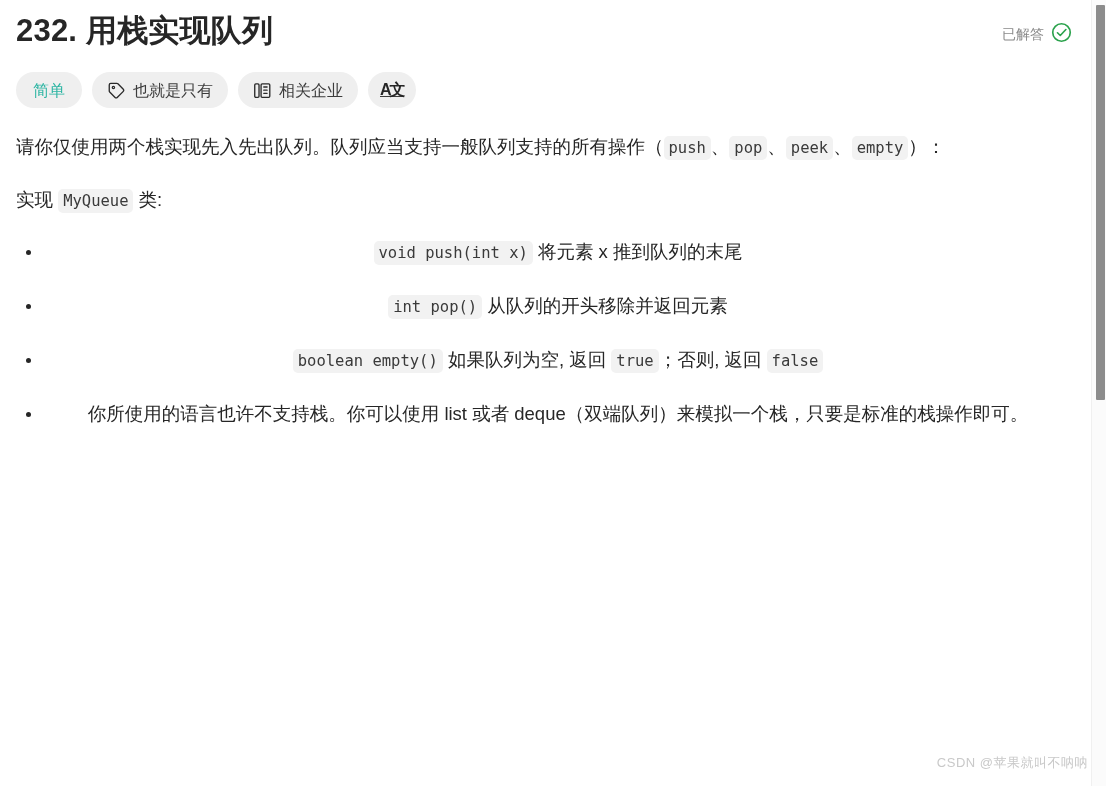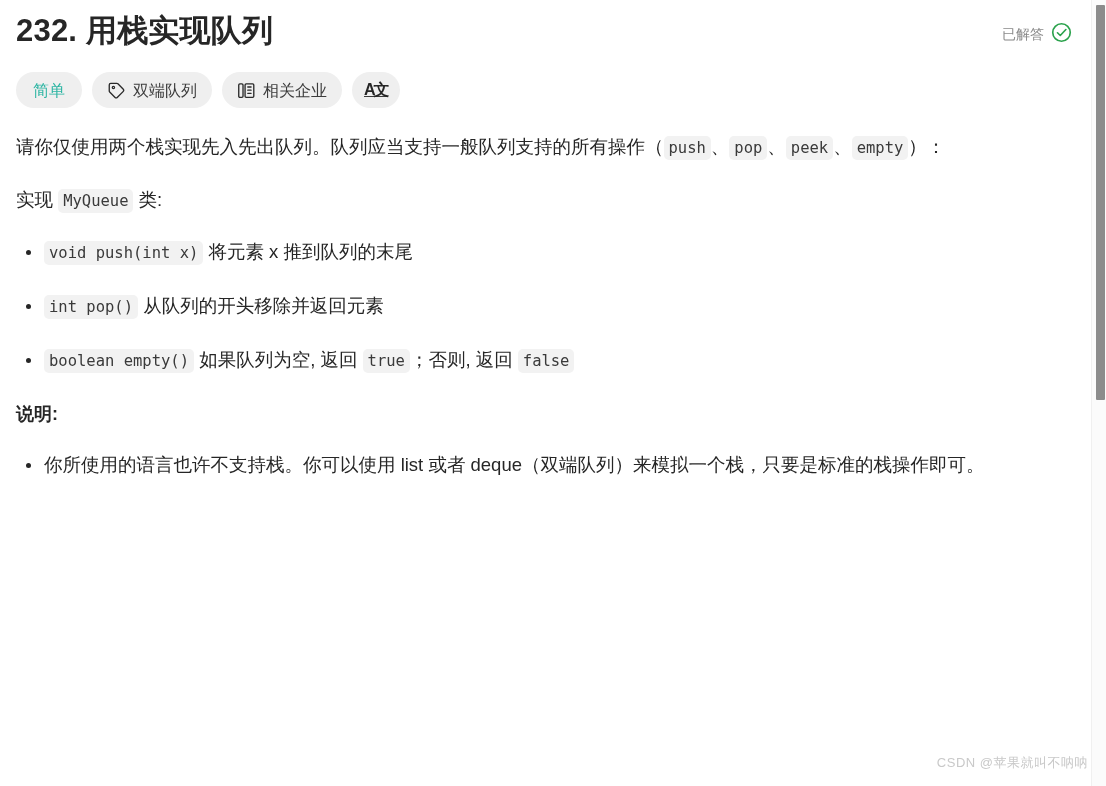--- a/index.html
+++ b/index.html
@@ -115,20 +115,21 @@
     border-radius: 5px;
     padding: 3px 5px;
     white-space: pre;
     margin-top: 47px;
   }
 
   ul.bullets {
     list-style: none;
     margin: 0 0 6px 0;
     padding: 0;
+    text-align: center;
   }
   ul.bullets > li {
     position: relative;
     padding-left: 28px;
     margin-bottom: 17px;
     line-height: 36px;
   }
   ul.bullets > li:before {
     content: "";
     position: absolute;
@@ -204,21 +205,21 @@
         <span class="pill-label">简单</span>
       </div>
 
       <div class="pill">
         <span class="pill-icon">
           <svg width="19" height="19" viewBox="0 0 24 24" fill="none">
             <path d="M20.6 13.1 12.9 20.8a1.9 1.9 0 0 1-2.7 0L3.4 14a1.9 1.9 0 0 1-.55-1.35V4.9c0-1.05.85-1.9 1.9-1.9h7.7c.5 0 .99.2 1.35.56l6.8 6.8a1.9 1.9 0 0 1 0 2.7z" stroke="#2b2b2b" stroke-width="1.7" stroke-linejoin="round"></path>
             <circle cx="8.1" cy="8.1" r="1.45" stroke="#2b2b2b" stroke-width="1.6"></circle>
           </svg>
         </span>
-        <span class="pill-label">双端队列</span>
+        <span class="pill-label">也就是只有</span>
       </div>
 
       <div class="pill">
         <span class="pill-icon">
           <svg width="19" height="19" viewBox="0 0 24 24" fill="none">
             <rect x="2.2" y="3.6" width="5.4" height="17" rx="1.4" stroke="#2b2b2b" stroke-width="1.7"></rect>
             <rect x="10.2" y="3.6" width="11" height="17" rx="1.4" stroke="#2b2b2b" stroke-width="1.7"></rect>
             <path d="M13.6 7.6h4.2M13.6 11.6h4.2M13.6 15.6h4.2" stroke="#2b2b2b" stroke-width="1.7" stroke-linecap="round"></path>
           </svg>
         </span>
@@ -236,21 +237,20 @@
       <p class="para"><span>请你仅使用两个栈实现先入先出队列。队列应当支持一般队列支持的所有操作（</span><code class="c">push</code><span>、</span><code class="c">pop</code><span>、</span><code class="c">peek</code><span>、</span><code class="c">empty</code><span>）：</span></p>
 
       <p class="para"><span>实现</span> <code class="c">MyQueue</code> <span>类:</span></p>
 
       <ul class="bullets">
         <li><code class="c">void push(int x)</code> <span>将元素 x 推到队列的末尾</span></li>
         <li><code class="c">int pop()</code> <span>从队列的开头移除并返回元素</span></li>
         <li><code class="c">boolean empty()</code> <span>如果队列为空, 返回</span> <code class="c">true</code><span>；否则, 返回</span> <code class="c">false</code></li>
       </ul>
 
-      <div class="section-head">说明:</div>
 
       <ul class="bullets notes">
         <li><span>你所使用的语言也许不支持栈。你可以使用 list 或者 deque（双端队列）来模拟一个栈，只要是标准的栈操作即可。</span></li>
       </ul>
 
     </div>
   </div>
 
   <div class="watermark">CSDN @苹果就叫不呐呐</div>
 

